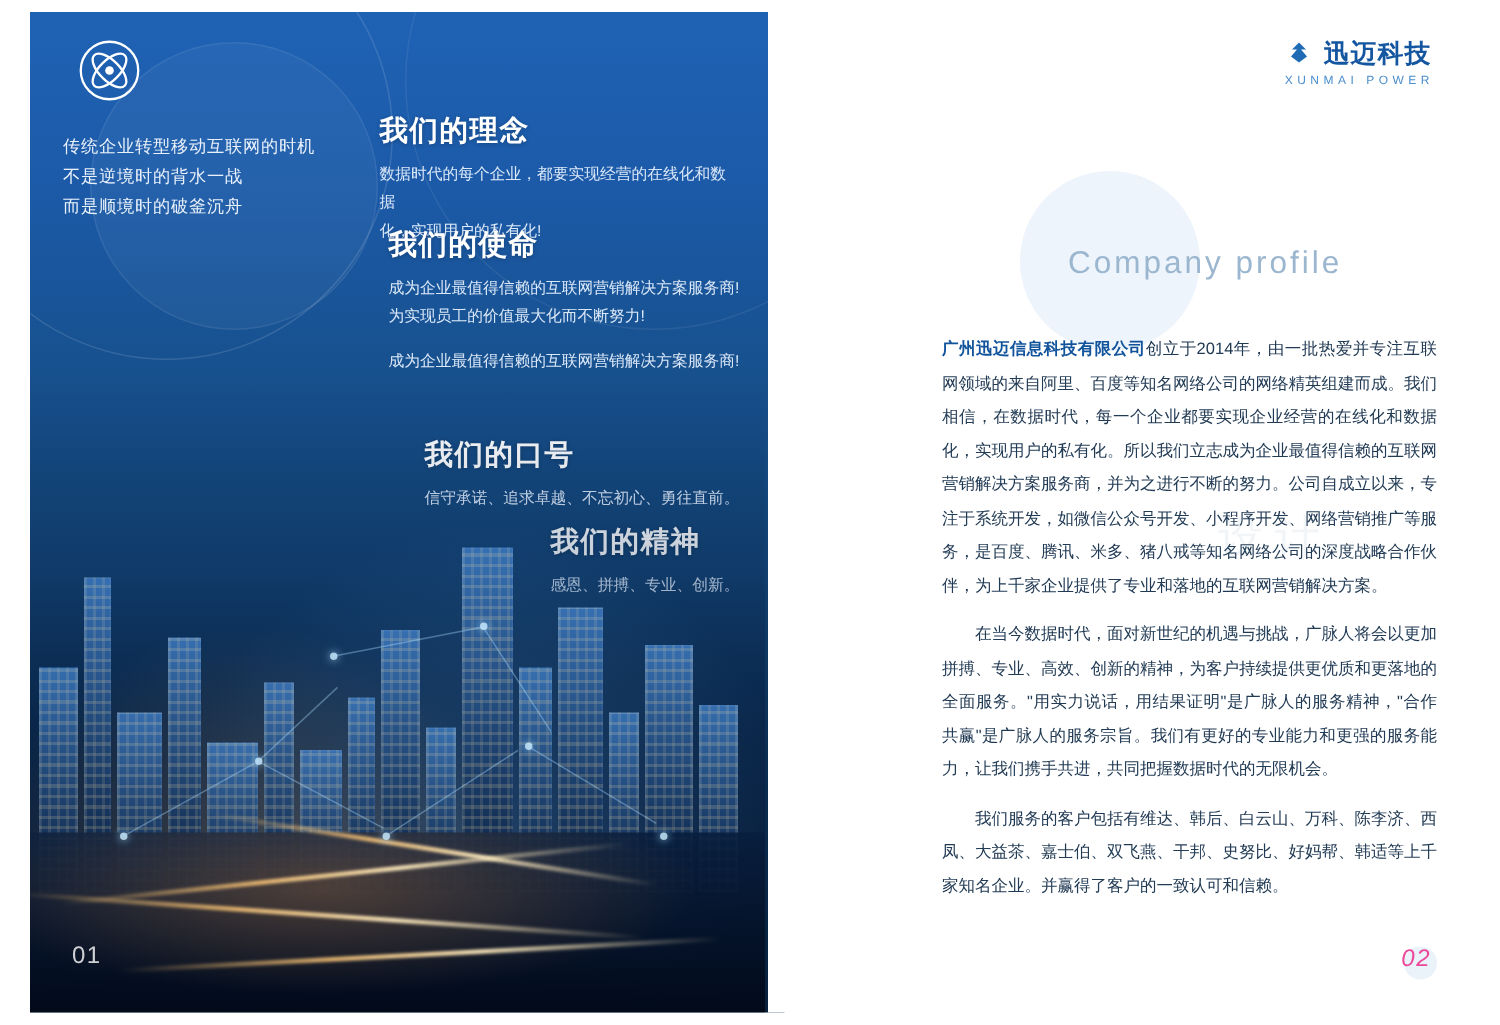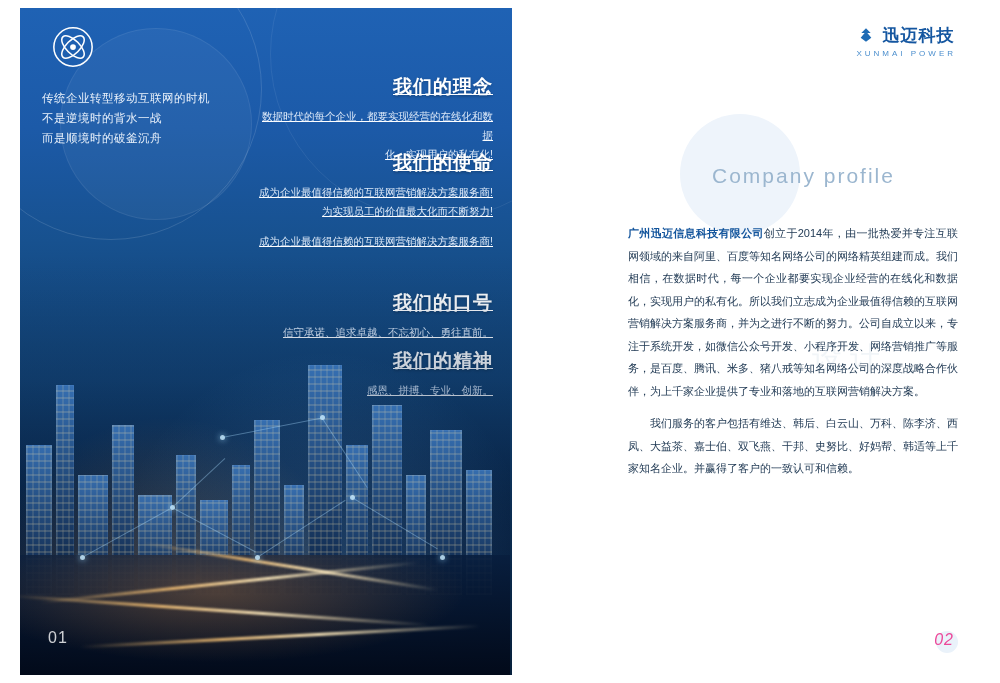--- a/index.html
+++ b/index.html
@@ -54,23 +54,22 @@
     top: 80px;
     color: #e9f1fb;
     font-size: 11.5px;
     line-height: 20px;
     letter-spacing: 0.5px;
   }
 
   .block {
     position: absolute;
     right: 30px;
-    text-align: right;
+    text-align: left;
     color: #ffffff;
-    text-decoration: underline;
   }
   .block .btitle {
     font-size: 19px;
     font-weight: bold;
     letter-spacing: 1px;
     margin-bottom: 7px;
     text-shadow: 0 1px 3px rgba(0,0,0,0.25);
   }
   .block .bline {
     font-size: 10.5px;
@@ -368,20 +367,21 @@
       <div class="brand-en">XUNMAI POWER</div>
     </div>
 
     <div class="title-circle"></div>
     <div class="title-en">Company profile</div>
 
     <div class="watermark">设计</div>
 
     <div class="body-text">
       <p><span class="lead">广州迅迈信息科技有限公司</span><span>创立于2014年，由一批热爱并专注互联网领域的来自阿里、百度等知名网络公司的网络精英组建而成。我们相信，在数据时代，每一个企业都要实现企业经营的在线化和数据化，实现用户的私有化。所以我们立志成为企业最值得信赖的互联网营销解决方案服务商，并为之进行不断的努力。公司自成立以来，专注于系统开发，如微信公众号开发、小程序开发、网络营销推广等服务，是百度、腾讯、米多、猪八戒等知名网络公司的深度战略合作伙伴，为上千家企业提供了专业和落地的互联网营销解决方案。</span></p>
+      <p class="indent">在当今数据时代，面对新世纪的机遇与挑战，广脉人将会以更加拼搏、专业、高效、创新的精神，为客户持续提供更优质和更落地的全面服务。"用实力说话，用结果证明"是广脉人的服务精神，"合作共赢"是广脉人的服务宗旨。我们有更好的专业能力和更强的服务能力，让我们携手共进，共同把握数据时代的无限机会。</p>
       <p class="indent">我们服务的客户包括有维达、韩后、白云山、万科、陈李济、西凤、大益茶、嘉士伯、双飞燕、干邦、史努比、好妈帮、韩适等上千家知名企业。并赢得了客户的一致认可和信赖。</p>
     </div>
 
     <div class="page-num-circle"></div>
     <div class="page-num-right">02</div>
   </div>
 
 </div>
 
 </body></html>

